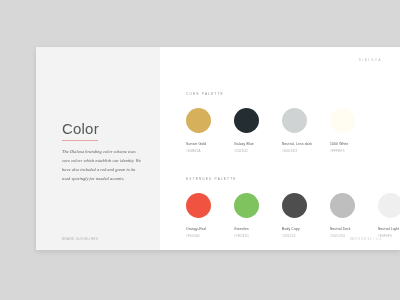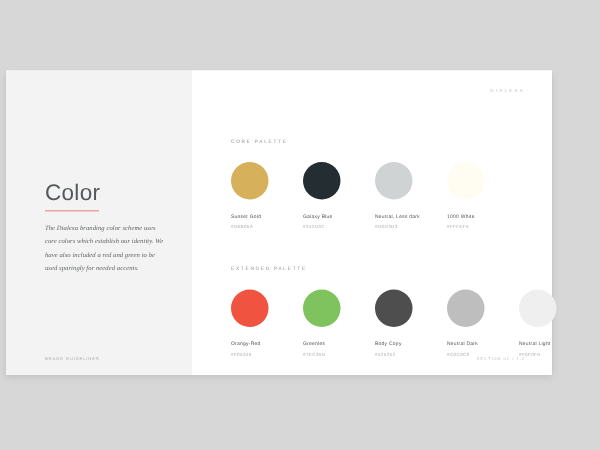--- a/index.html
+++ b/index.html
@@ -19,21 +19,21 @@
   #canvas {
     position: relative;
     width: 400px;
     height: 300px;
     background: #d7d7d7;
   }
 
   
   #spread {
     position: absolute;
-    left: 4px;
+    left: 36px;
     top: 47px;
     width: 364px;
     height: 203px;
     display: flex;
     background: #ffffff;
     box-shadow: 0 2px 5px rgba(0,0,0,0.10), 0 0 1px rgba(0,0,0,0.06);
   }
 
   
   .left-page {

